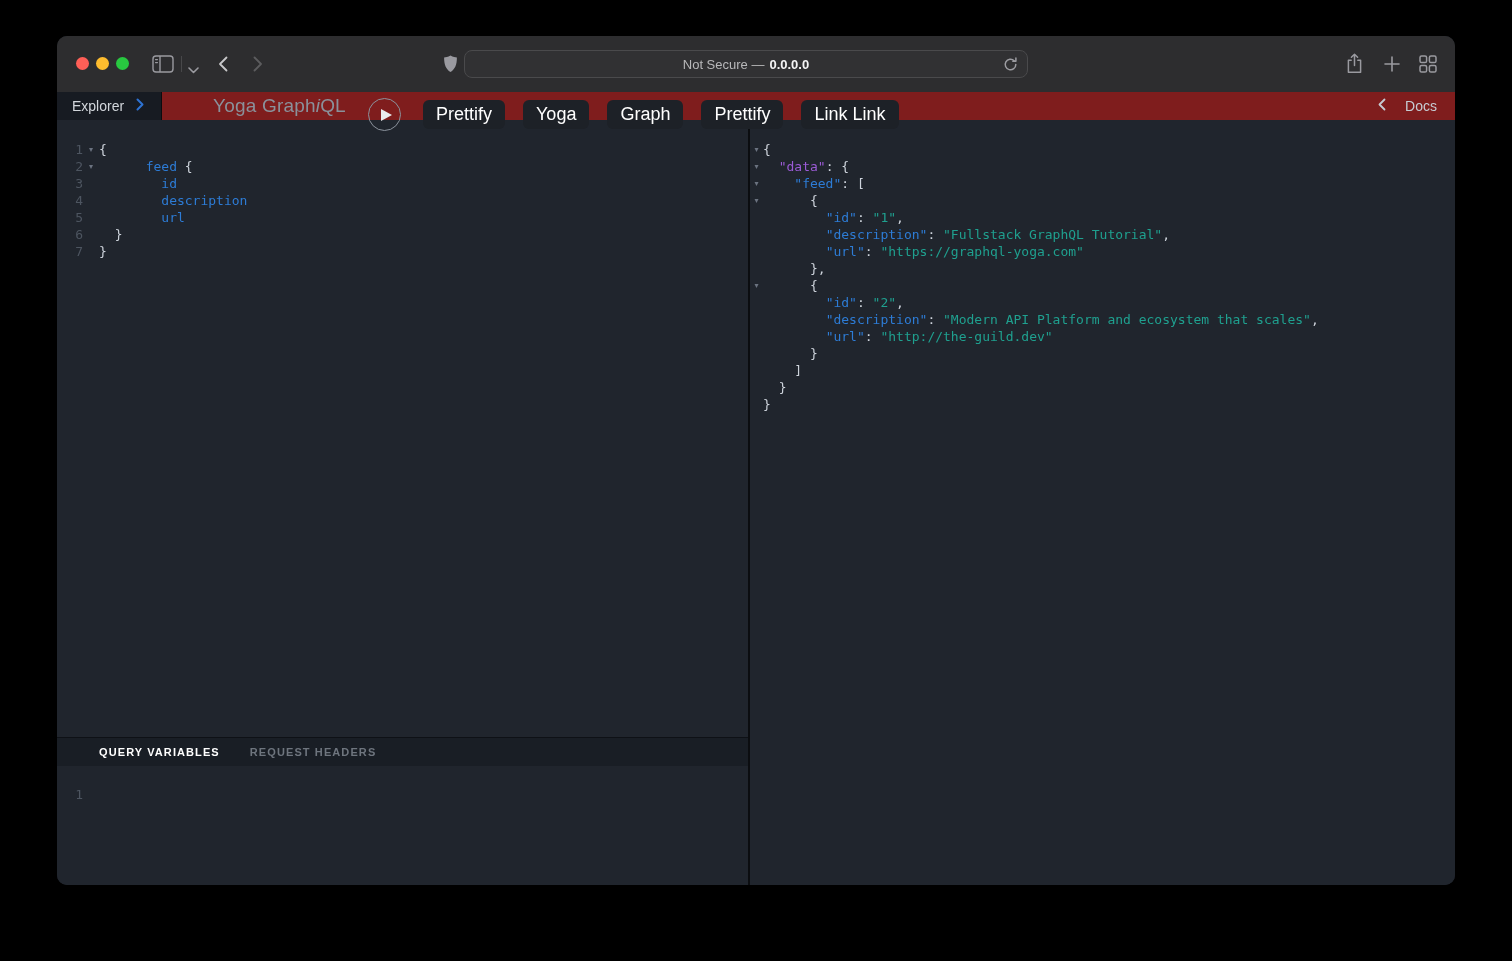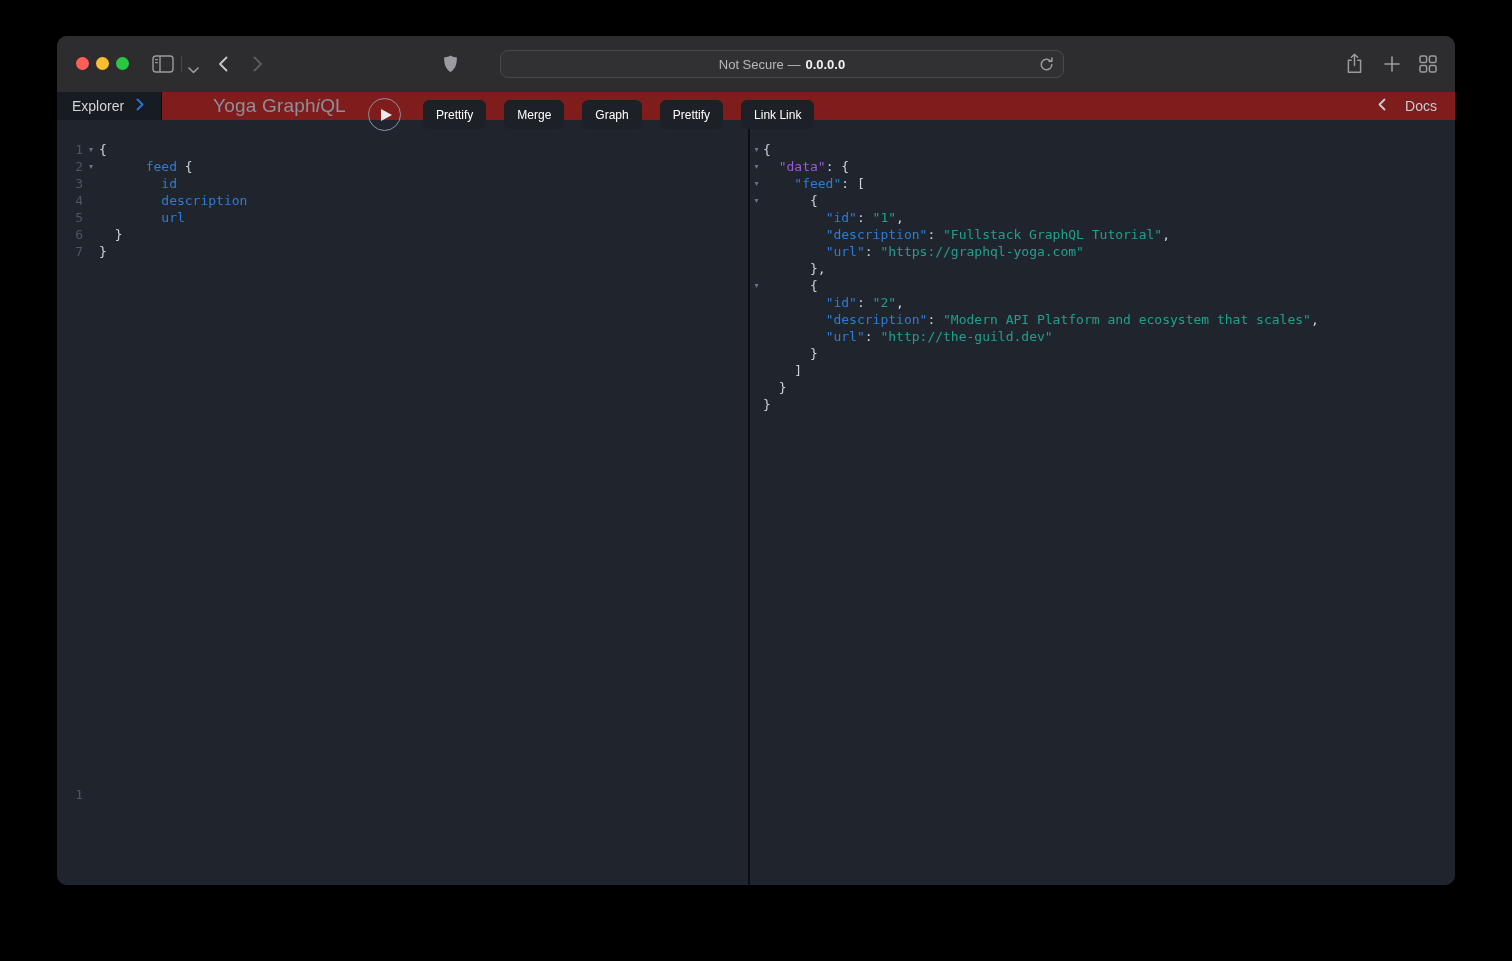--- a/index.html
+++ b/index.html
@@ -17,21 +17,21 @@
   
   .chrome { height:56px; flex:none; background:#2d2d2f; position:relative; }
   .traffic { position:absolute; left:19px; top:21px; display:flex; gap:7px; }
   .light { width:13px; height:13px; border-radius:50%; }
   .light.red { background:#ff5f57; }
   .light.yellow { background:#febc2e; }
   .light.green { background:#28c840; }
   .chrome-btn { position:absolute; display:flex; align-items:center; justify-content:center; background:none; border:none; padding:0; cursor:default; }
   .chrome-sep { position:absolute; left:124px; top:20px; width:1px; height:16px; background:#48484a; }
   .url-field {
-    position:absolute; left:443px; top:14px; width:564px; height:28px;
+    position:absolute; left:407px; top:14px; width:564px; height:28px;
     background:#313133; border:1px solid #4a4a4c; border-radius:8px;
     display:flex; align-items:center; justify-content:center; position:absolute;
   }
   .url-text { font-size:13px; color:#b8b8ba; }
   .url-text .host { color:#f4f4f5; font-weight:600; margin-left:5px; }
   .reload { position:absolute; right:9px; top:6px; }
   
   .giql-toolbar { height:28px; flex:none; background:#7f1d1d; position:relative; }
   .explorer-strip {
     position:absolute; left:0; top:0; width:105px; height:100%;
@@ -44,21 +44,21 @@
   .logo i { font-style:italic; }
   .play-btn {
     position:absolute; left:311px; top:6px; width:33px; height:33px; border-radius:50%;
     border:1.5px solid #8b929c; background:transparent;
     display:flex; align-items:center; justify-content:center; cursor:pointer;
   }
   .play-tri { width:0; height:0; border-left:11px solid #e9ebee; border-top:6.5px solid transparent; border-bottom:6.5px solid transparent; margin-left:4px; }
   .toolbar-buttons { position:absolute; left:366px; top:8px; display:flex; gap:18px; }
   .tbtn {
     background:#1d2127; border:none; border-radius:6px; height:29px; padding:0 13px;
-    color:#ffffff; font-size:12px; font-weight:500; font-family:"Liberation Sans",sans-serif; cursor:pointer;
+    color:#ffffff; font-size:18px; font-weight:500; font-family:"Liberation Sans",sans-serif; cursor:pointer;
   }
   .docs { position:absolute; right:18px; top:0; height:100%; display:flex; align-items:center; gap:7px; cursor:pointer; }
   .docs-label { font-size:14px; color:#c6ccd3;margin-left:12px; }
   
   .content { flex:1; display:flex; min-height:0; }
   .left-pane { width:691px; flex:none; display:flex; flex-direction:column; }
   .v-divider { width:2px; flex:none; background:#0b0d10; }
   .right-pane { flex:1; background:#20252d; overflow:hidden; padding-top:21px; }
   .query-editor { flex:1; background:#20252d; padding-top:21px; overflow:hidden; }
   .code-row { display:flex; height:17px; line-height:17px; font-family:"DejaVu Sans Mono",monospace; font-size:13px; }
@@ -184,21 +184,21 @@
     </div>
 
     <div class="logo"><span>Yoga Graph</span><i>i</i><span>QL</span></div>
 
     <button class="play-btn">
       <span class="play-tri"></span>
     </button>
 
     <div class="toolbar-buttons">
       <button class="tbtn">Prettify</button>
-      <button class="tbtn">Merge</button>
+      <button class="tbtn">Yoga</button>
       <button class="tbtn">Graph</button>
       <button class="tbtn">Prettify</button>
       <button class="tbtn">Link Link</button>
     </div>
 
     <div class="docs">
       <span>
         <svg width="9" height="13" viewBox="0 0 9 13" fill="none" stroke="#c6ccd3" stroke-width="1.8" stroke-linecap="round" stroke-linejoin="round">
             <path d="M7.5 1.5l-5 5 5 5"></path>
           </svg>
@@ -239,20 +239,24 @@
             <span class="ln">6</span>
             <span class="fold"></span>
             <span class="code-text"><span class="tok-w">  </span><span class="tok-p">}</span></span>
           </div>
           <div class="code-row">
             <span class="ln">7</span>
             <span class="fold"></span>
             <span class="code-text"><span class="tok-p">}</span></span>
           </div>
         </div>
+      <div class="tab-bar">
+        <span class="tab active">QUERY VARIABLES</span>
+        <span class="tab inactive">REQUEST HEADERS</span>
+      </div>
       <div class="vars-editor">
         <div class="code-row">
           <span class="ln">1</span>
           <span class="fold"></span>
           <span class="code-text"></span>
         </div>
       </div>
     </div>
     <div class="v-divider"></div>
     <div class="right-pane result-area" id="result-code">

